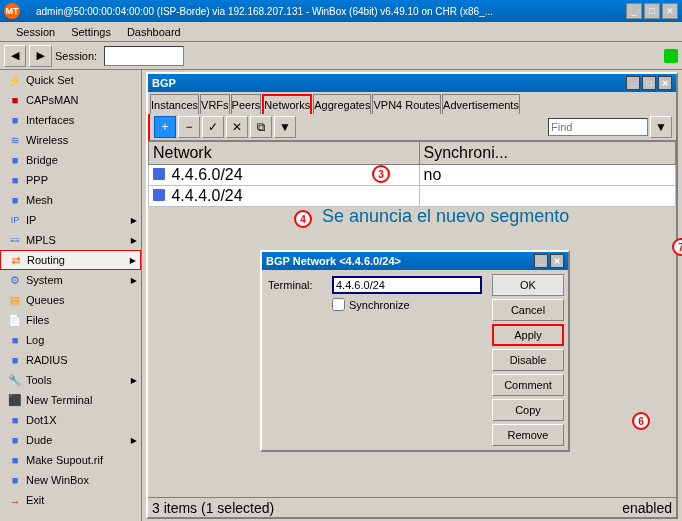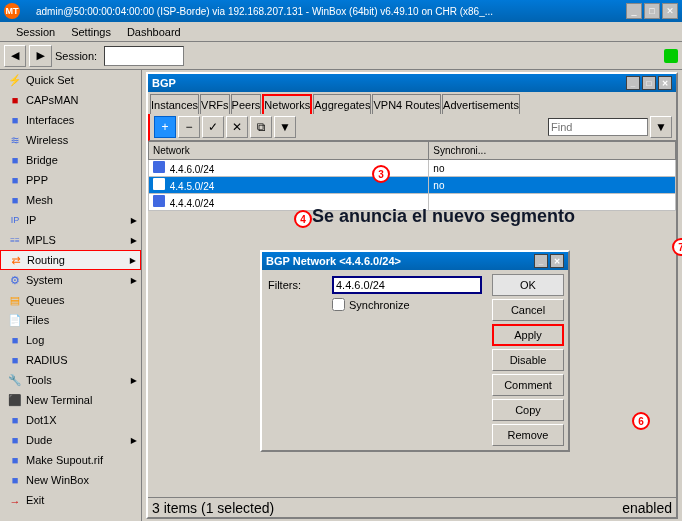--- a/index.html
+++ b/index.html
@@ -243,21 +243,21 @@
       font-size: 11px;
     }
     
     .bgp-table-area {
       overflow: auto;
       height: 100px;
     }
     .bgp-table {
       width: 100%;
       border-collapse: collapse;
-      font-size: 10px;
+      font-size: 16px;
       padding-left: 8px;
     }
     .bgp-table th {
       background: #d4d0c8;
       border: 1px solid #808080;
       padding: 2px 4px;
       text-align: left;
       font-weight: normal;
       height: 18px;
     }
@@ -294,24 +294,24 @@
       border-radius: 50%;
       width: 18px; height: 18px;
       display: flex; align-items: center; justify-content: center;
       font-size: 10px; font-weight: bold; color: red;
       z-index: 20;
     }
     
     .announce-text {
       position: absolute;
       top: 136px;
-      left: 170px;
+      left: 180px;
       font-size: 18px;
-      font-weight: bold;
-      color: #0f172a;
+      font-weight: normal;
+      color: #0369a1;
       z-index: 15;
       white-space: nowrap;
     }
     
     .bgp-network-dialog {
       position: absolute;
       top: 180px;
       left: 118px;
       width: 310px;
       background: #d4d0c8;
@@ -561,27 +561,20 @@
             </tr>
           </thead>
           <tbody>
             <tr>
               <td>
                 <span class="row-icon"></span>
                 <span>4.4.6.0/24</span>
               </td>
               <td>no</td>
             </tr>
-            <tr class="selected">
-              <td>
-                <span class="row-icon" style="background:#fff;"></span>
-                <span>4.4.5.0/24</span>
-              </td>
-              <td>no</td>
-            </tr>
             <tr>
               <td>
                 <span class="row-icon"></span>
                 <span>4.4.4.0/24</span>
               </td>
               <td></td>
             </tr>
           </tbody>
         </table>
       </div>
@@ -598,21 +591,21 @@
       <div class="dialog-title">
         <span>BGP Network &lt;4.4.6.0/24&gt;</span>
         <div class="dialog-controls">
           <div class="bgp-ctrl-btn">_</div>
           <div class="bgp-ctrl-btn">✕</div>
         </div>
       </div>
       <div class="dialog-with-buttons">
         <div class="dialog-left">
           <div class="dialog-row">
-            <span class="dialog-label">Filters:</span>
+            <span class="dialog-label">Terminal:</span>
             <input class="dialog-input" type="text" value="4.4.6.0/24" style="width: 140px;">
           </div>
           <div class="dialog-check-row" style="margin-top: 4px;">
             <input type="checkbox" style="">
             <span>Synchronize</span>
           </div>
         </div>
         <div class="dialog-right">
           <div class="dialog-btn" style="background: #e5e5e5; border: 1px solid #888;">
             <span>OK</span>

